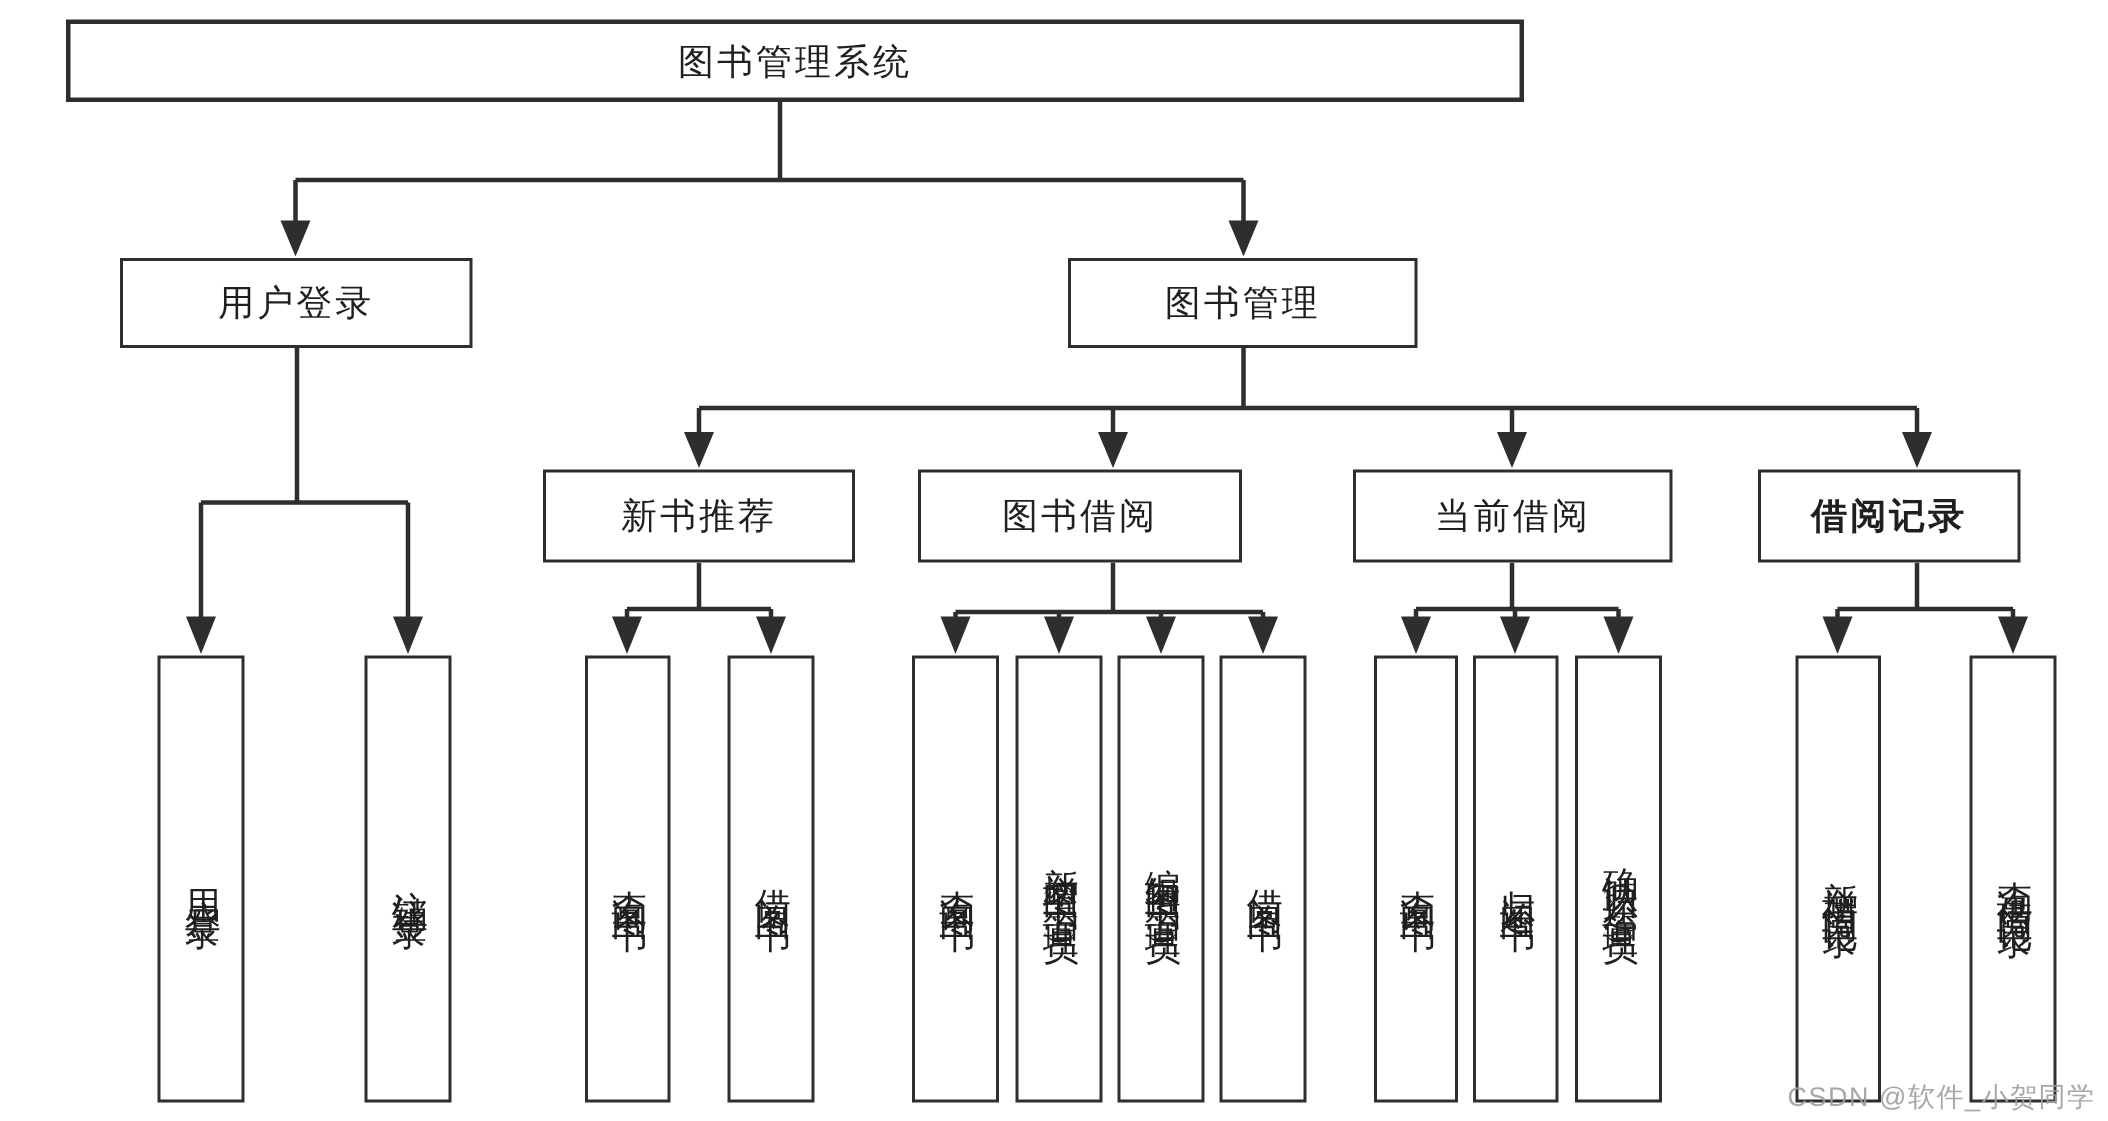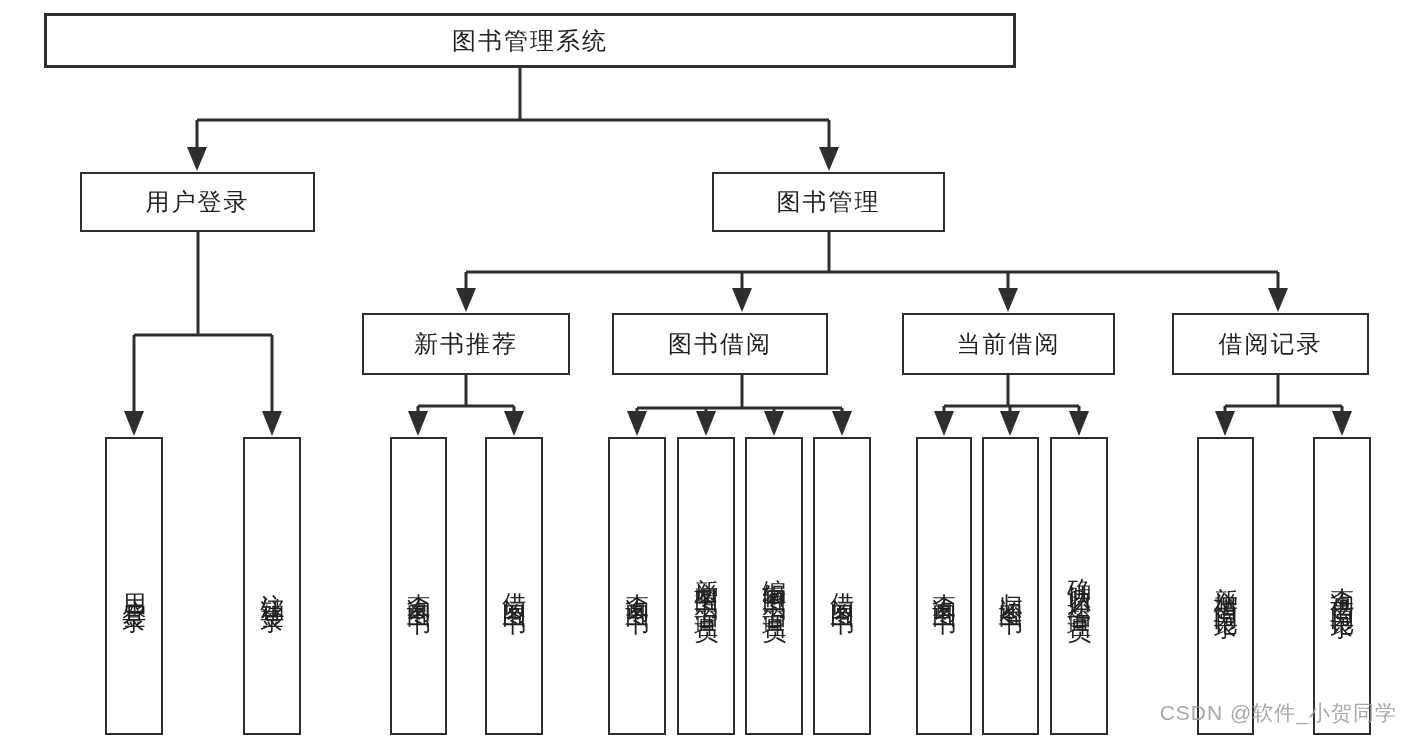--- a/index.html
+++ b/index.html
@@ -32,38 +32,38 @@
   }
   
   #root{left:12px;top:13px;width:972px;height:55px;margin-left:32px;}
   
   #n-user-login{left:80px;top:172px;width:235px;height:60px;}
   #n-book-mgmt{left:712px;top:172px;width:233px;height:60px;}
   
   #n-new-rec{left:362px;top:313px;width:208px;height:62px;}
   #n-borrow{left:612px;top:313px;width:216px;height:62px;}
   #n-current{left:902px;top:313px;width:213px;height:62px;font-family:Liberation Serif, serif;}
-  #n-records{left:1172px;top:313px;width:197px;height:62px;}
+  #n-records{left:1172px;top:313px;width:175px;height:62px;font-weight:bold;}
   
   #lf1{left:105px;width:58px;}
   #lf2{left:243px;width:58px;}
   #lf3{left:390px;width:57px;}
   #lf4{left:485px;width:58px;}
   #lf5{left:608px;width:58px;}
   #lf6{left:677px;width:58px;}
   #lf7{left:745px;width:58px;}
   #lf8{left:813px;width:58px;}
   #lf9{left:916px;width:56px;}
   #lf10{left:982px;width:57px;}
   #lf11{left:1050px;width:58px;}
   #lf12{left:1197px;width:57px;}
   #lf13{left:1313px;width:58px;}
   .watermark{
-    position:absolute;right:8px;bottom:20px;
-    color:var(--watermark);font-size:21px;letter-spacing:1px;
+    position:absolute;right:8px;bottom:4px;
+    color:var(--watermark);font-size:18px;letter-spacing:1px;
     opacity:.9;z-index:5;text-align:center;
   }
 </style>
 </head>
 <body>
 
 <div class="stage">
 
   <svg class="wires" viewBox="0 0 1405 747" xmlns="http://www.w3.org/2000/svg">
 

